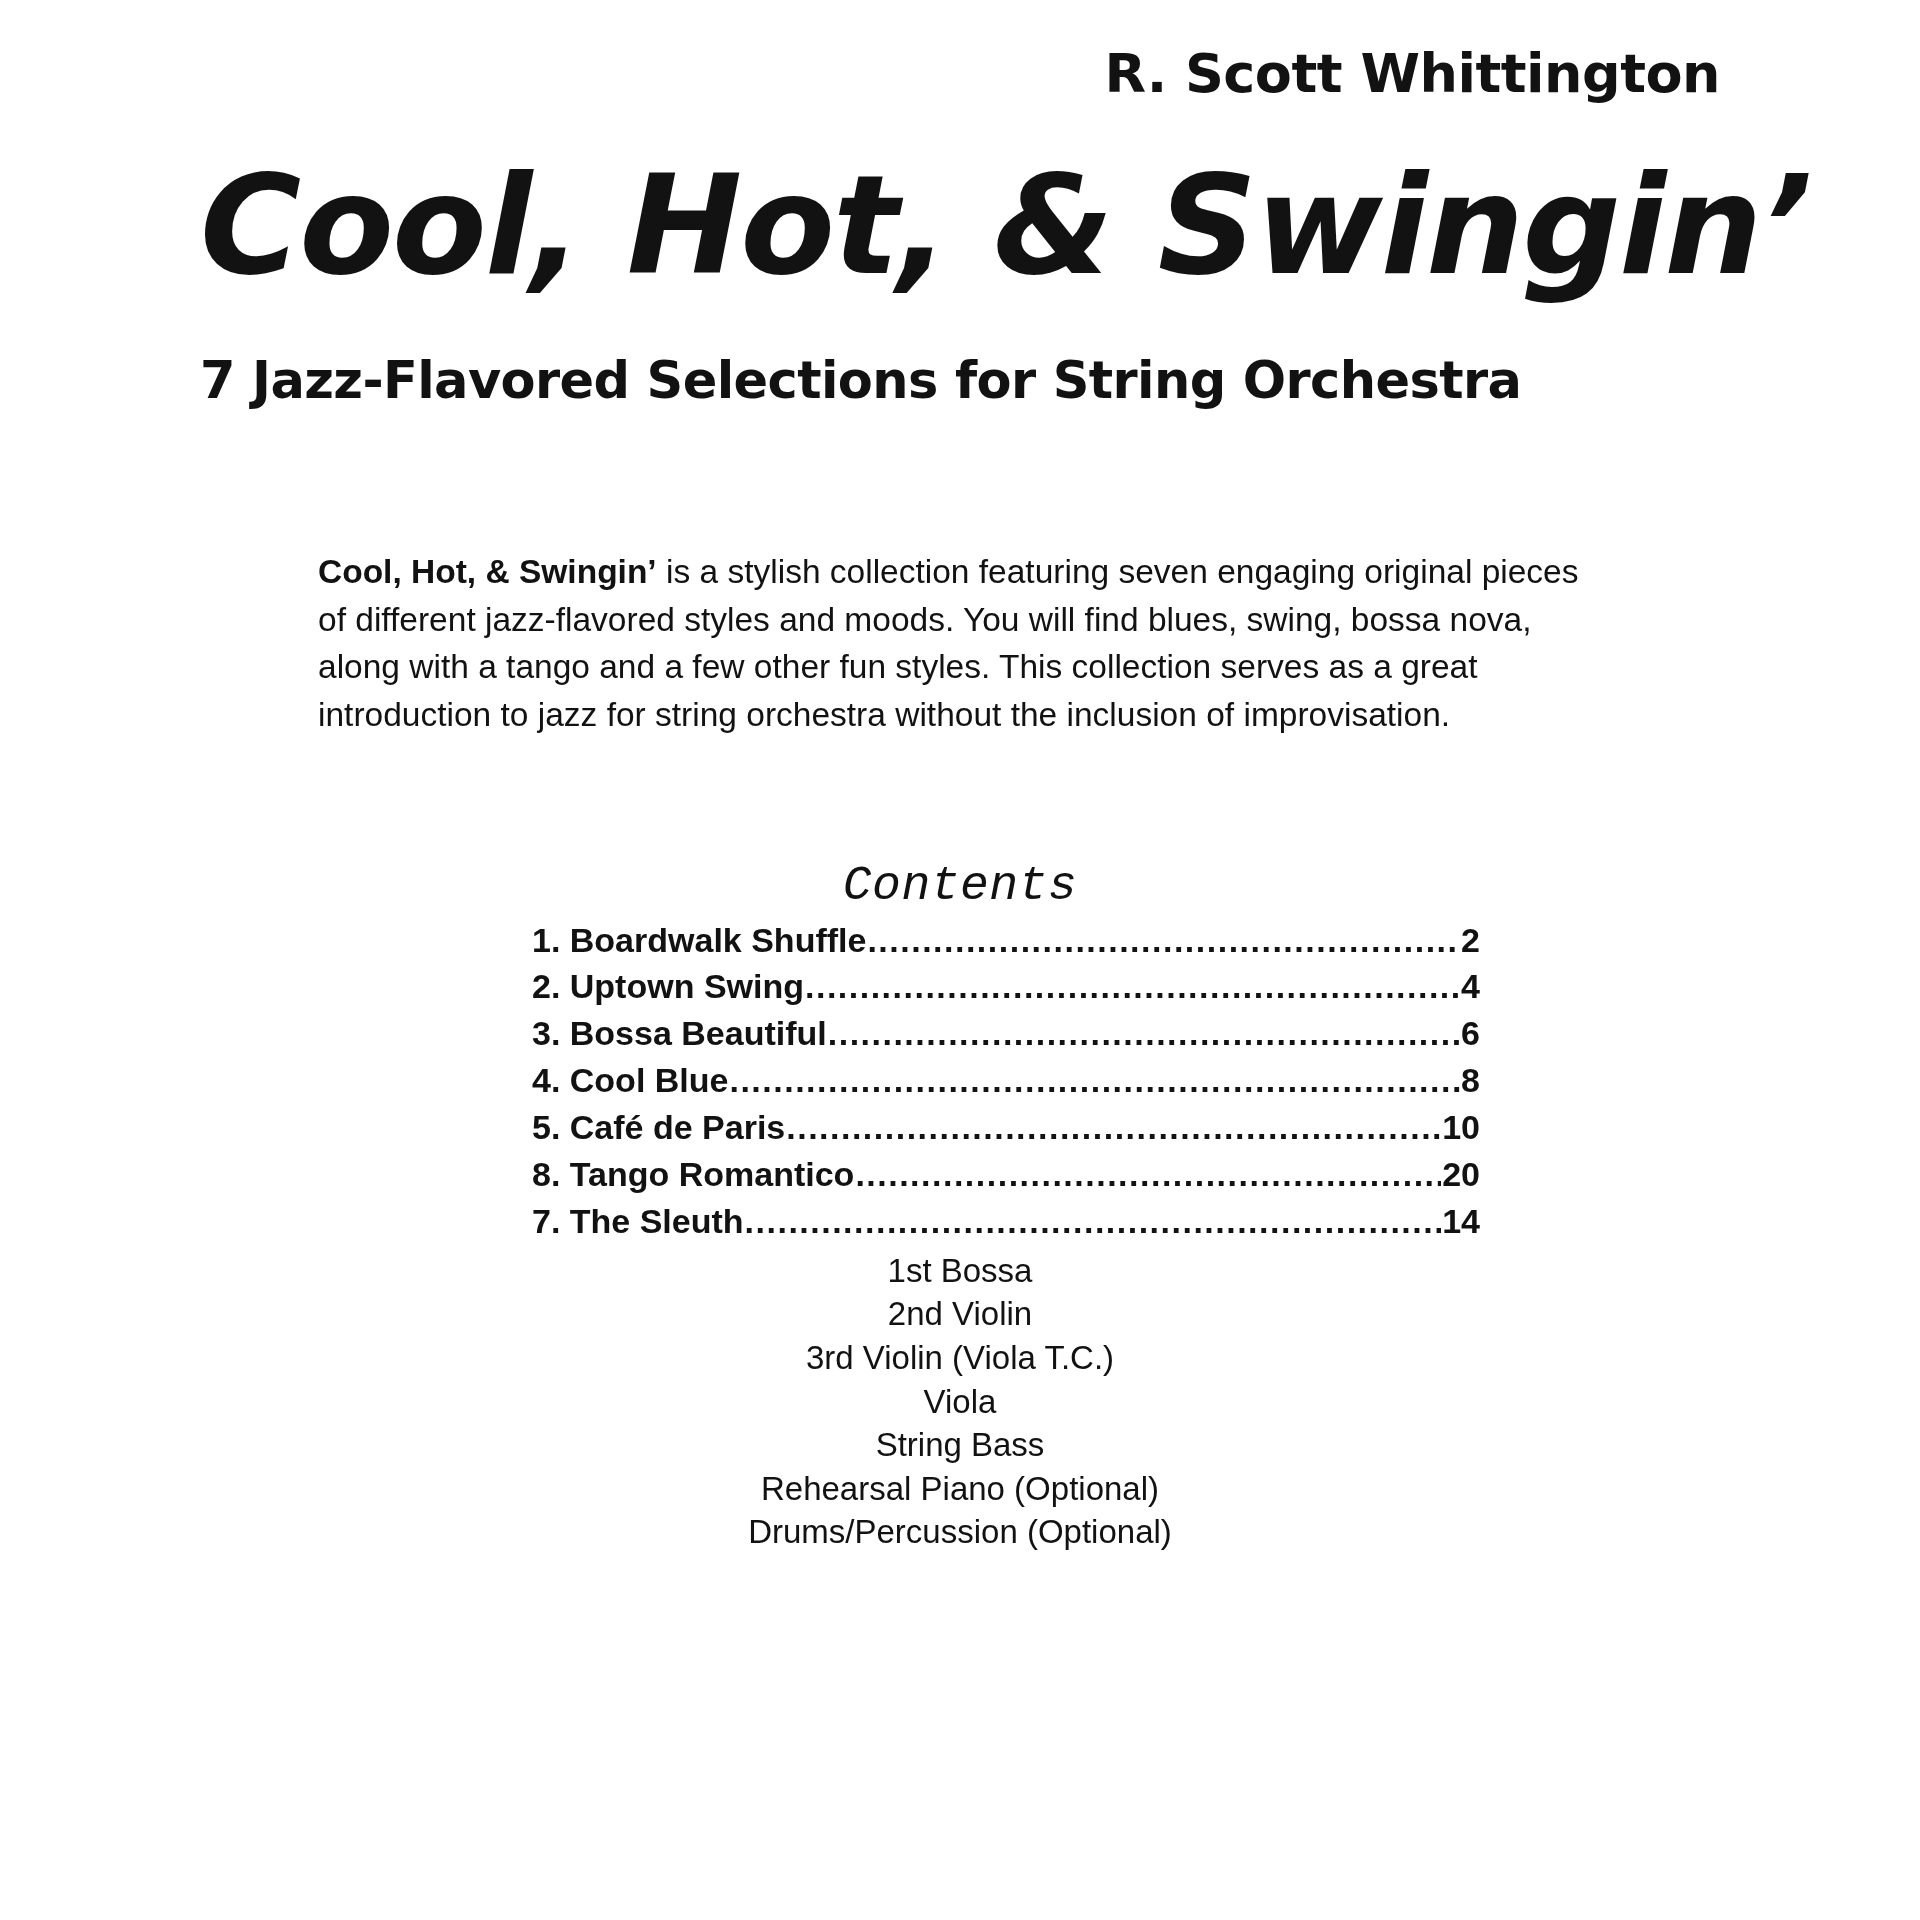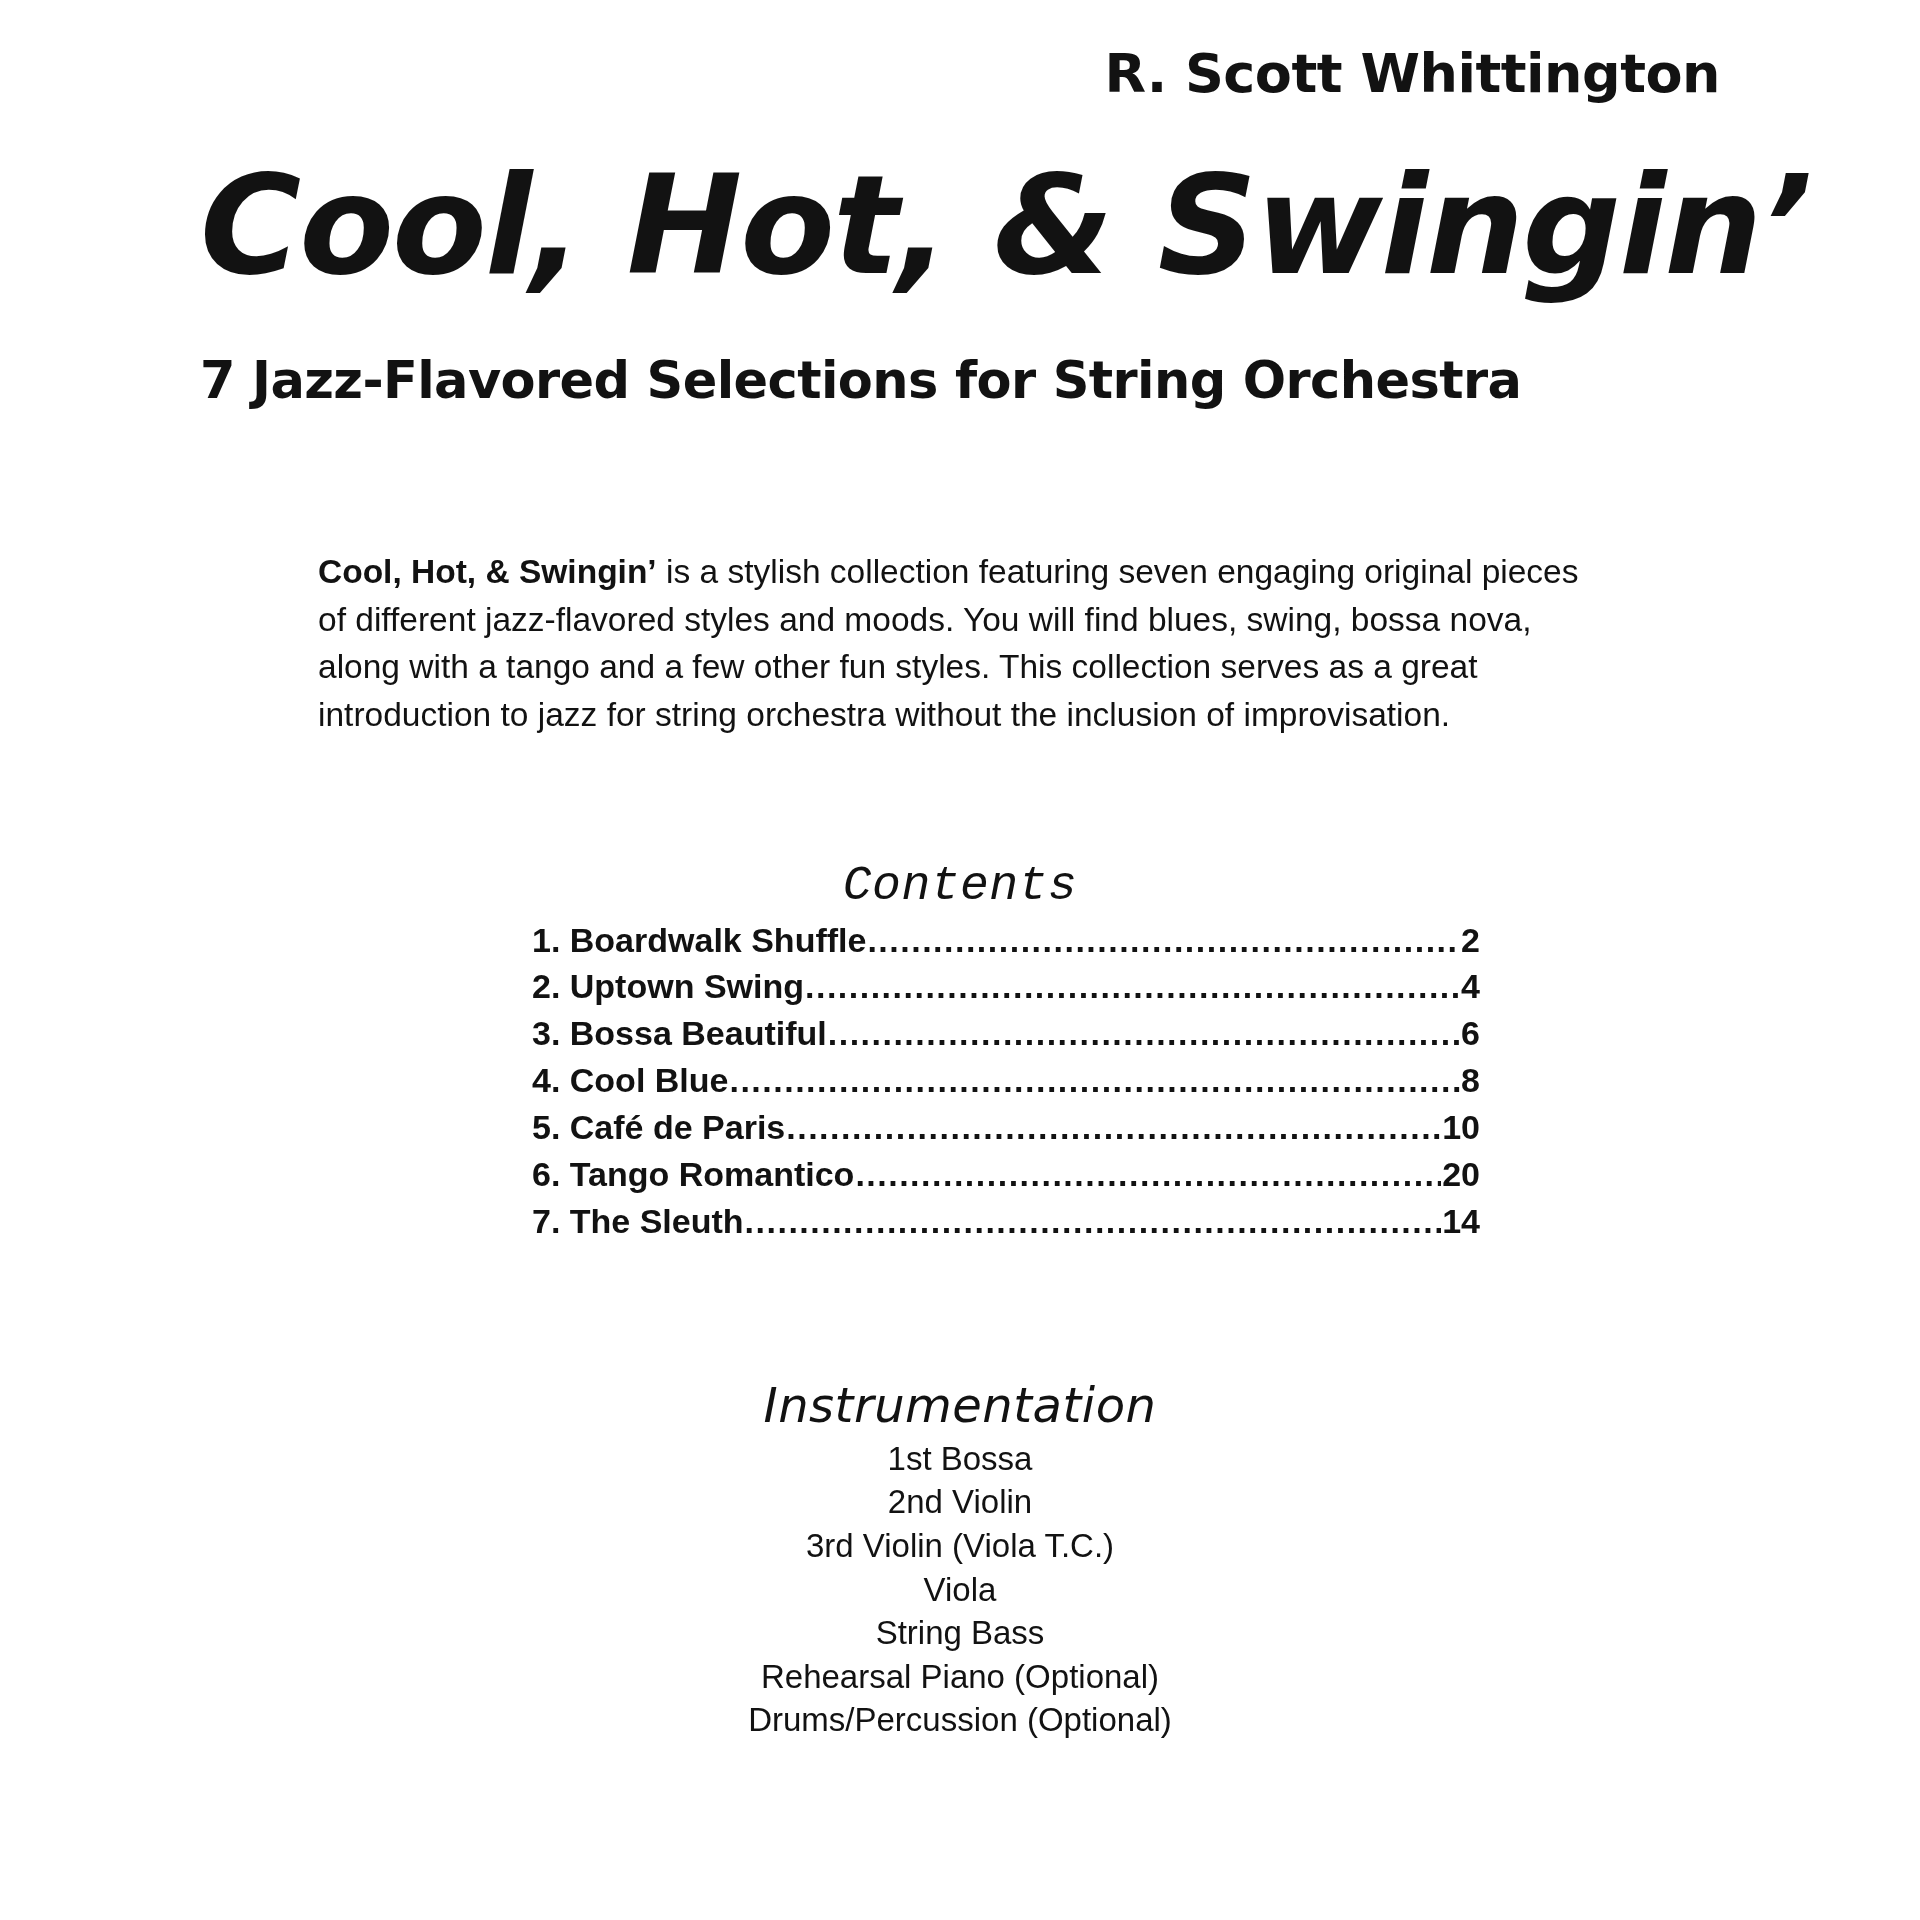--- a/index.html
+++ b/index.html
@@ -148,32 +148,31 @@
       <span class="toc-label">4. Cool Blue</span>
       <span class="toc-dots">.......................................................................................................................</span>
       <span class="toc-page">8</span>
     </div>
     <div class="toc-row">
       <span class="toc-label">5. Café de Paris</span>
       <span class="toc-dots">.......................................................................................................................</span>
       <span class="toc-page">10</span>
     </div>
     <div class="toc-row">
-      <span class="toc-label">6. Tango Romantico</span>
+      <span class="toc-label">8. Tango Romantico</span>
       <span class="toc-dots">.......................................................................................................................</span>
       <span class="toc-page">20</span>
     </div>
     <div class="toc-row">
       <span class="toc-label">7. The Sleuth</span>
       <span class="toc-dots">.......................................................................................................................</span>
       <span class="toc-page">14</span>
     </div>
   </div>
 
-  <div class="instr-heading">Instrumentation</div>
 
   <div class="instr-list">
     <span class="instr-item">1st Bossa</span>
     <span class="instr-item">2nd Violin</span>
     <span class="instr-item">3rd Violin (Viola T.C.)</span>
     <span class="instr-item">Viola</span>
     <span class="instr-item">String Bass</span>
     <span class="instr-item">Rehearsal Piano (Optional)</span>
     <span class="instr-item">Drums/Percussion (Optional)</span>
   </div>

